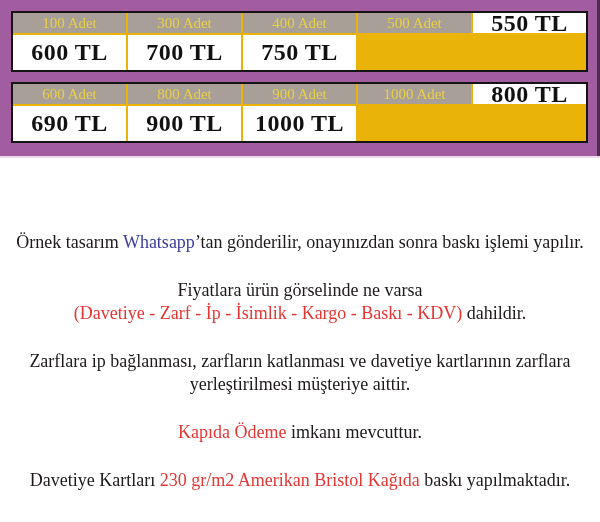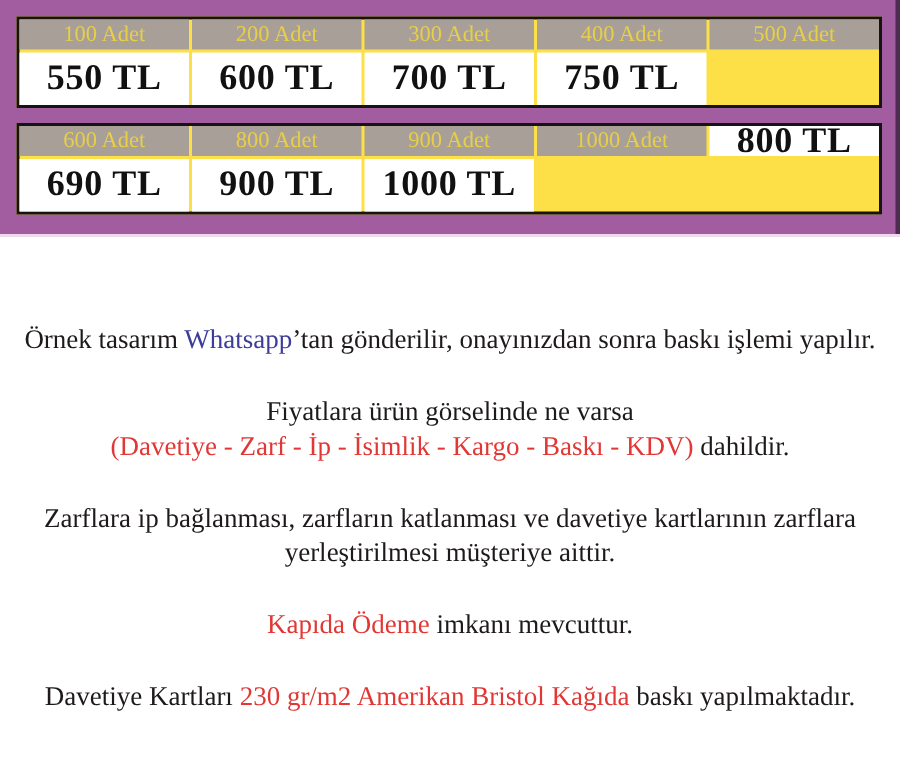--- a/index.html
+++ b/index.html
@@ -27,21 +27,21 @@
     top: 0; right: 0;
     width: 3px; height: 156px;
     background: #4e2b50;
   }
 
   .ptable {
     display: grid;
     grid-template-columns: repeat(5, 1fr);
     grid-template-rows: 20px 35px;
     gap: 2px;
-    background: #fde047;       
+    background: #eab308;       
     border: 2px solid #161314;
     margin-bottom: 10px;
   }
   .cell {
     display: flex;
     align-items: center;
     justify-content: center;
     text-align: center;
   }
   .cell.qty {
@@ -52,40 +52,39 @@
   .cell.price {
     background: #ffffff;
     color: #111111;
     font-weight: bold;
     font-size: 24px;
     letter-spacing: 0.5px;
   }
 
   
   .notes {
-    padding-top: 57px;
+    padding-top: 73px;
     text-align: center;
     font-size: 18px;
     line-height: 23px;
   }
   .notes p {
     margin: 0 auto 25px auto;
     max-width: 578px;
   }
   .red  { color: #e23734; }
   .blue { color: #3d3d99; }
 </style>
 </head>
 <body>
 
 <div class="band">
 
   <div class="ptable">
     <div class="cell qty">100 Adet</div>
-    <div class="cell qty">200 Adet</div>
     <div class="cell qty">300 Adet</div>
     <div class="cell qty">400 Adet</div>
     <div class="cell qty">500 Adet</div>
     <div class="cell price">550 TL</div>
     <div class="cell price">600 TL</div>
     <div class="cell price">700 TL</div>
     <div class="cell price">750 TL</div>
   </div>
 
   <div class="ptable">

